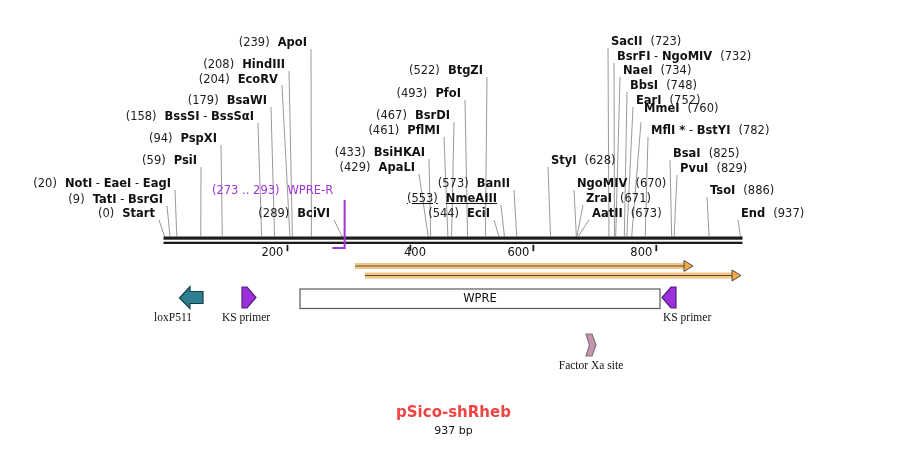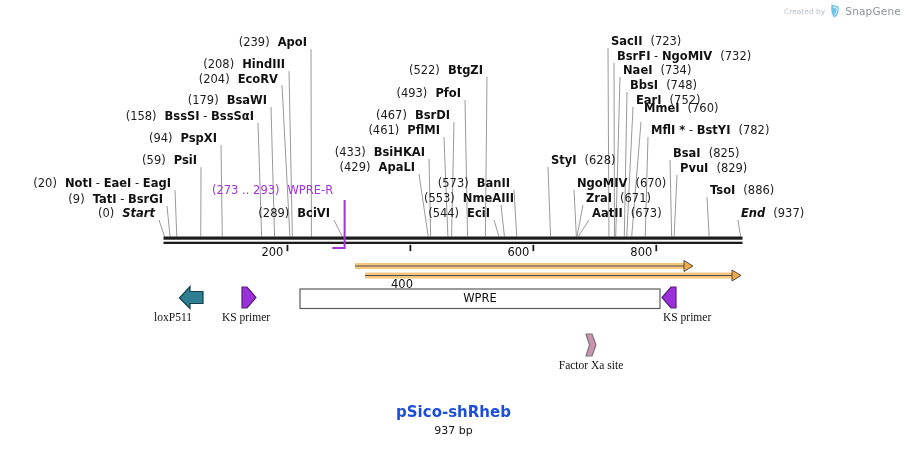--- a/index.html
+++ b/index.html
@@ -4,28 +4,28 @@
 <style>
   html,body{margin:0;padding:0;background:#fff;}
   #canvas{position:relative;width:907px;height:449px;background:#ffffff;overflow:hidden;
           font-family:"DejaVu Sans","Liberation Sans",sans-serif;}
   #map-svg{position:absolute;left:0;top:0;}
   .site-label{position:absolute;font-size:11.5px;color:#111;white-space:nowrap;line-height:13px;}
   .site-label .nm{font-weight:bold;}
   .site-label .pos{font-weight:normal;color:#1c1c1c;}
   .site-label .gap{display:inline-block;width:8px;}
   .site-label .sep{font-weight:normal;color:#222;}
-  .site-label.ital .nm{font-style:italic;}
+  .site-label.ital .nm{}
   .primer-lbl{position:absolute;font-size:11.5px;white-space:nowrap;line-height:13px;}
   .primer-lbl .gap{display:inline-block;width:8px;}
   .ruler-num{position:absolute;font-size:11.5px;color:#111;text-align:right;width:42px;line-height:12px;}
   .feat-label{position:absolute;font-size:11.5px;color:#111;white-space:nowrap;line-height:13px;font-family:Liberation Serif, serif;}
   .wpre-label{position:absolute;font-size:11.5px;color:#111;line-height:13px;transform:translateX(-50%);}
   .titleblock{position:absolute;left:0;right:0;text-align:center;}
-  .plasmid-name{font-size:15px;font-weight:bold;color:#1d4ed8;}
+  .plasmid-name{font-size:15px;font-weight:bold;color:#ef4444;}
   .plasmid-len{font-size:11px;color:#151515;margin-top:3px;}
   .watermark{position:absolute;top:4px;right:6px;display:flex;align-items:center;gap:4px;}
   .wm-createdby{font-size:7.5px;color:#bcc3ca;}
   .wm-brand{font-size:10.5px;color:#8d949b;letter-spacing:0.2px;}
 </style>
 </head>
 <body>
 
 <div id="canvas">
 
@@ -80,21 +80,21 @@
       <polygon points="741,275.5 732,270 732,281" fill="#F3AA44" stroke="#4d4d4d" stroke-width="1"></polygon>
       <polygon points="179.5,298 190,286.5 190,291.5 203,291.5 203,303.5 190,303.5 190,308.5" fill="#2F7F93" stroke="#123f4a" stroke-width="1.2"></polygon>
       <polygon points="242,287 247,287 256,297.5 247,308 242,308" fill="#9B30DB" stroke="#55207a" stroke-width="1.2"></polygon>
       <rect x="300" y="289" width="360" height="19.5" fill="#ffffff" stroke="#5a5a5a" stroke-width="1.2"></rect>
       <polygon points="676,287 671,287 662,297.5 671,308 676,308" fill="#9B30DB" stroke="#55207a" stroke-width="1.2"></polygon>
       <polygon points="586,334 592,334 596,345 592,356 586,356 589.5,345" fill="#CA94AF" stroke="#777777" stroke-width="1.2"></polygon>
     </svg>
 
   <div id="labels-layer">
       <div class="ruler-num" style="left: 241.446px; top: 246px;">200</div>
-      <div class="ruler-num" style="left: 371px; top: 246px; margin-top: 32px;">400</div>
+      <div class="ruler-num" style="left: 384px; top: 246px;">400</div>
       <div class="ruler-num" style="left: 487.338px; top: 246px;">600</div>
       <div class="ruler-num" style="left: 610.284px; top: 246px;">800</div>
       <div class="feat-label" style="top: 311px; left: 173px; transform: translateX(-50%);">loxP511</div>
       <div class="feat-label" style="top: 311px; left: 246px; transform: translateX(-50%);">KS primer</div>
       <div class="wpre-label" style="left: 480px; top: 292px;">WPRE</div>
       <div class="feat-label" style="top: 311px; left: 663px;">KS primer</div>
       <div class="feat-label" style="top: 359px; left: 591px; transform: translateX(-50%);">Factor Xa site</div>
       <div class="site-label" style="top: 36px; left: 307px; transform: translateX(-100%);"><span class="pos">(239)</span><span class="gap"></span><span class="nm">ApoI</span></div>
       <div class="site-label" style="top: 58px; left: 285px; transform: translateX(-100%);"><span class="pos">(208)</span><span class="gap"></span><span class="nm">HindIII</span></div>
       <div class="site-label" style="top: 73px; left: 278px; transform: translateX(-100%);"><span class="pos">(204)</span><span class="gap"></span><span class="nm">EcoRV</span></div>
@@ -106,47 +106,39 @@
       <div class="site-label" style="top: 193px; left: 163px; transform: translateX(-100%);"><span class="pos">(9)</span><span class="gap"></span><span class="nm">TatI</span><span class="sep">&nbsp;-&nbsp;</span><span class="nm">BsrGI</span></div>
       <div class="site-label ital" style="top: 207px; left: 155px; transform: translateX(-100%);"><span class="pos">(0)</span><span class="gap"></span><span class="nm">Start</span></div>
       <div class="site-label" style="top: 207px; left: 330px; transform: translateX(-100%);"><span class="pos">(289)</span><span class="gap"></span><span class="nm">BciVI</span></div>
       <div class="site-label" style="top: 64px; left: 483px; transform: translateX(-100%);"><span class="pos">(522)</span><span class="gap"></span><span class="nm">BtgZI</span></div>
       <div class="site-label" style="top: 87px; left: 461px; transform: translateX(-100%);"><span class="pos">(493)</span><span class="gap"></span><span class="nm">PfoI</span></div>
       <div class="site-label" style="top: 109px; left: 450px; transform: translateX(-100%);"><span class="pos">(467)</span><span class="gap"></span><span class="nm">BsrDI</span></div>
       <div class="site-label" style="top: 124px; left: 440px; transform: translateX(-100%);"><span class="pos">(461)</span><span class="gap"></span><span class="nm">PflMI</span></div>
       <div class="site-label" style="top: 146px; left: 425px; transform: translateX(-100%);"><span class="pos">(433)</span><span class="gap"></span><span class="nm">BsiHKAI</span></div>
       <div class="site-label" style="top: 161px; left: 415px; transform: translateX(-100%);"><span class="pos">(429)</span><span class="gap"></span><span class="nm">ApaLI</span></div>
       <div class="site-label" style="top: 177px; left: 510px; transform: translateX(-100%);"><span class="pos">(573)</span><span class="gap"></span><span class="nm">BanII</span></div>
-      <div class="site-label" style="top: 192px; left: 514px; transform: translateX(-100%);"><span class="pos">(553)</span><span class="gap"></span><span class="nm">NmeAIII</span></div>
+      <div class="site-label" style="top: 192px; left: 497px; transform: translateX(-100%); text-decoration: underline;"><span class="pos">(553)</span><span class="gap"></span><span class="nm">NmeAIII</span></div>
       <div class="site-label" style="top: 207px; left: 490px; transform: translateX(-100%);"><span class="pos">(544)</span><span class="gap"></span><span class="nm">EciI</span></div>
       <div class="site-label" style="top: 35px; left: 611px;"><span class="nm">SacII</span><span class="gap"></span><span class="pos">(723)</span></div>
       <div class="site-label" style="top: 50px; left: 617px;"><span class="nm">BsrFI</span><span class="sep">&nbsp;-&nbsp;</span><span class="nm">NgoMIV</span><span class="gap"></span><span class="pos">(732)</span></div>
       <div class="site-label" style="top: 64px; left: 623px;"><span class="nm">NaeI</span><span class="gap"></span><span class="pos">(734)</span></div>
       <div class="site-label" style="top: 79px; left: 630px;"><span class="nm">BbsI</span><span class="gap"></span><span class="pos">(748)</span></div>
       <div class="site-label" style="top: 94px; left: 636px;"><span class="nm">EarI</span><span class="gap"></span><span class="pos">(752)</span></div>
       <div class="site-label" style="top: 102px; left: 644px;"><span class="nm">MmeI</span><span class="gap"></span><span class="pos">(760)</span></div>
       <div class="site-label" style="top: 124px; left: 651px;"><span class="nm">MflI *</span><span class="sep">&nbsp;-&nbsp;</span><span class="nm">BstYI</span><span class="gap"></span><span class="pos">(782)</span></div>
       <div class="site-label" style="top: 154px; left: 551px;"><span class="nm">StyI</span><span class="gap"></span><span class="pos">(628)</span></div>
       <div class="site-label" style="top: 147px; left: 673px;"><span class="nm">BsaI</span><span class="gap"></span><span class="pos">(825)</span></div>
       <div class="site-label" style="top: 162px; left: 680px;"><span class="nm">PvuI</span><span class="gap"></span><span class="pos">(829)</span></div>
       <div class="site-label" style="top: 177px; left: 577px;"><span class="nm">NgoMIV</span><span class="gap"></span><span class="pos">(670)</span></div>
       <div class="site-label" style="top: 192px; left: 586px;"><span class="nm">ZraI</span><span class="gap"></span><span class="pos">(671)</span></div>
       <div class="site-label" style="top: 207px; left: 592px;"><span class="nm">AatII</span><span class="gap"></span><span class="pos">(673)</span></div>
       <div class="site-label" style="top: 184px; left: 710px;"><span class="nm">TsoI</span><span class="gap"></span><span class="pos">(886)</span></div>
       <div class="site-label ital" style="top: 207px; left: 741px;"><span class="nm">End</span><span class="gap"></span><span class="pos">(937)</span></div>
       <div class="primer-lbl" style="left: 212px; top: 184px; color: rgb(163, 53, 216);"><span>(273 .. 293)</span><span class="gap"></span><span>WPRE-R</span></div>
     </div>
 
-  <div class="watermark">
-    <span class="wm-createdby">Created by</span>
-    <svg width="12" height="14" viewBox="0 0 12 14">
-      <path d="M2.5 0.5 L9.5 2.5 C10.5 8 8.5 12 5.5 13.5 C3 11.5 1.5 7 2.5 0.5 Z" fill="#70C3EA"></path>
-      <path d="M4 3 L8 4.2 C8.3 7.5 7 10.2 5.4 11.4" fill="none" stroke="#ffffff" stroke-width="0.9"></path>
-    </svg>
-    <span class="wm-brand">SnapGene</span>
-  </div>
 
   <div class="titleblock" style="top:403px">
     <div class="plasmid-name">pSico-shRheb</div>
     <div class="plasmid-len">937 bp</div>
   </div>
 
 </div>
 
 </body></html>

